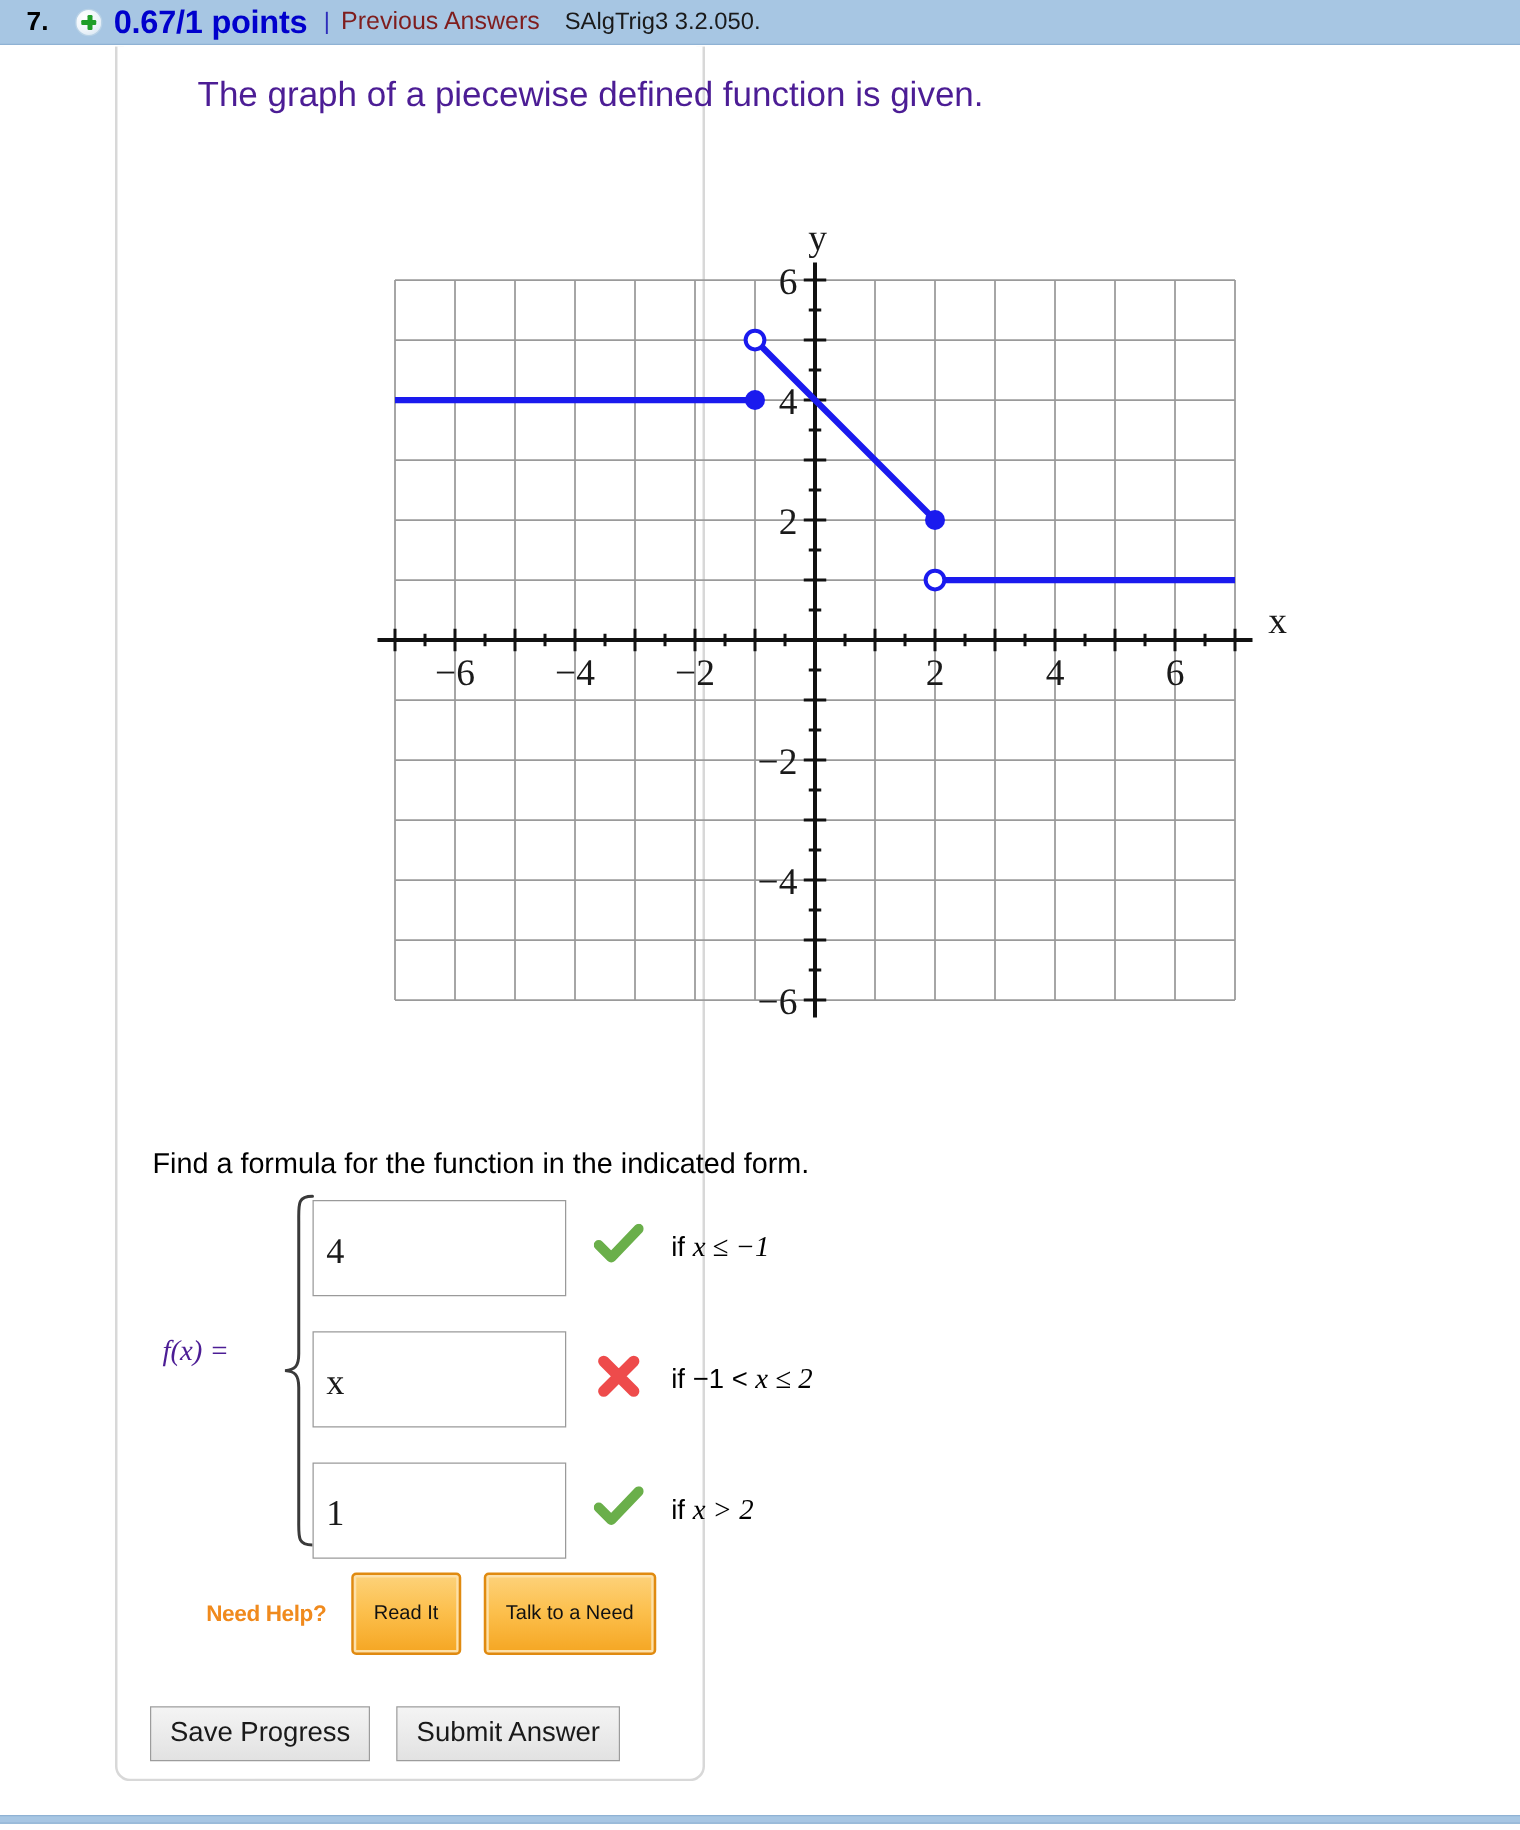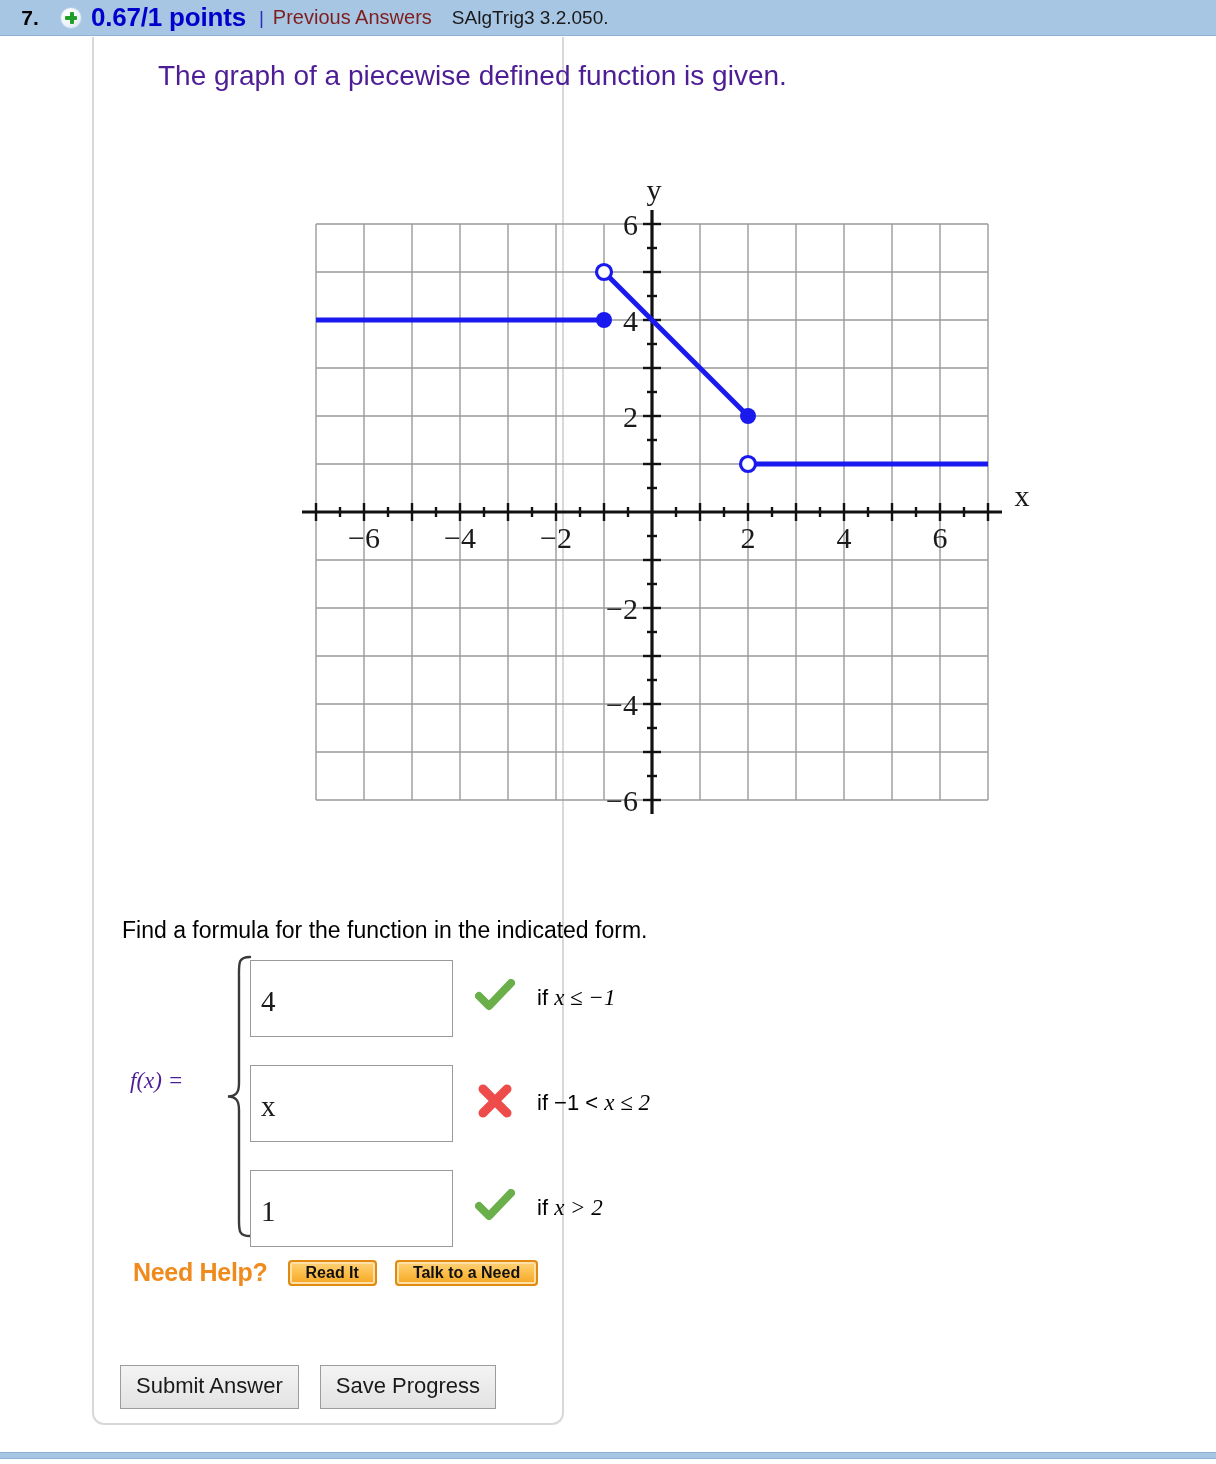--- a/index.html
+++ b/index.html
@@ -109,29 +109,29 @@
     white-space: nowrap;
   }
   .cond i { font-family: "Liberation Serif", serif; font-style: italic; font-size: 23px; }
 
   
   .needhelp-row {
     position: absolute; left: 133px; top: 1258px;
     display: flex; align-items: center;
   }
   .needhelp-label {
-    font-size: 25px; font-weight: bold; color: #f08a1d;
-    margin-right: 20px; letter-spacing: -0.3px;
+    font-size: 18px; font-weight: bold; color: #f08a1d;
+    margin-right: 20px; letter-spacing: -0.3px; margin-left: 32px;
   }
   .help-btn {
-    font-size: 16px; font-weight: bold; color: #111;
+    font-size: 16px; font-weight: normal; color: #111;
     background: linear-gradient(180deg, #fdd27a 0%, #fcbf4c 48%, #f5a623 100%);
     border: 2px solid #e08a10;
     border-radius: 4px;
-    padding: 2px 16px; margin-right: 18px;
+    padding: 22px 16px; margin-right: 18px;
     box-shadow: inset 0 0 0 2px #fde0a8;
     cursor: pointer;
   }
 
   
   .submit-row {
     position: absolute; left: 120px; top: 1365px;
     display: flex; gap: 21px;
   }
   .gbtn {
@@ -327,17 +327,17 @@
   </div>
 </div>
 
 <div class="needhelp-row">
   <span class="needhelp-label">Need Help?</span>
   <button class="help-btn">Read It</button>
   <button class="help-btn">Talk to a Need</button>
 </div>
 
 <div class="submit-row">
+  <button class="gbtn">Save Progress</button>
   <button class="gbtn">Submit Answer</button>
-  <button class="gbtn">Save Progress</button>
 </div>
 
 <div class="bottom-rule"></div>
 
 </body></html>

